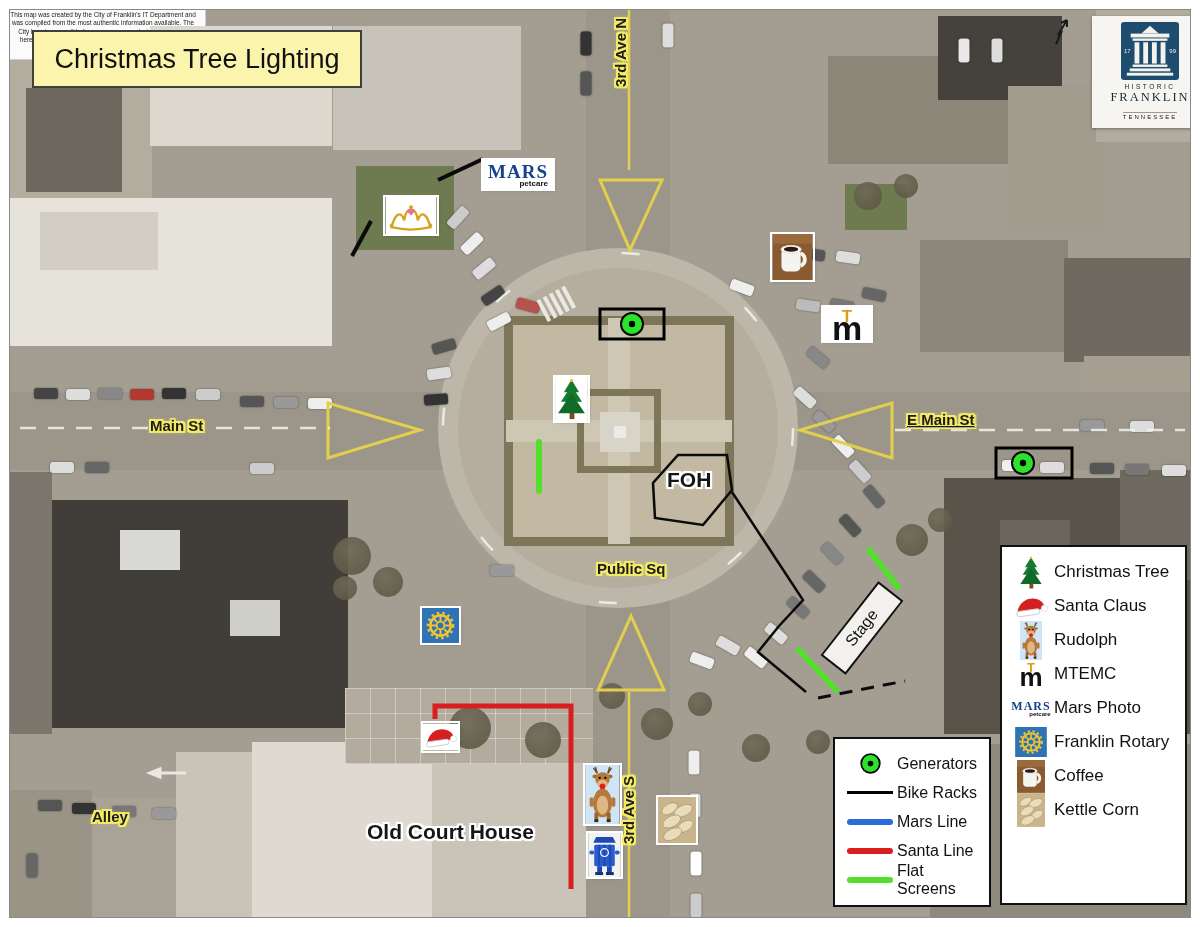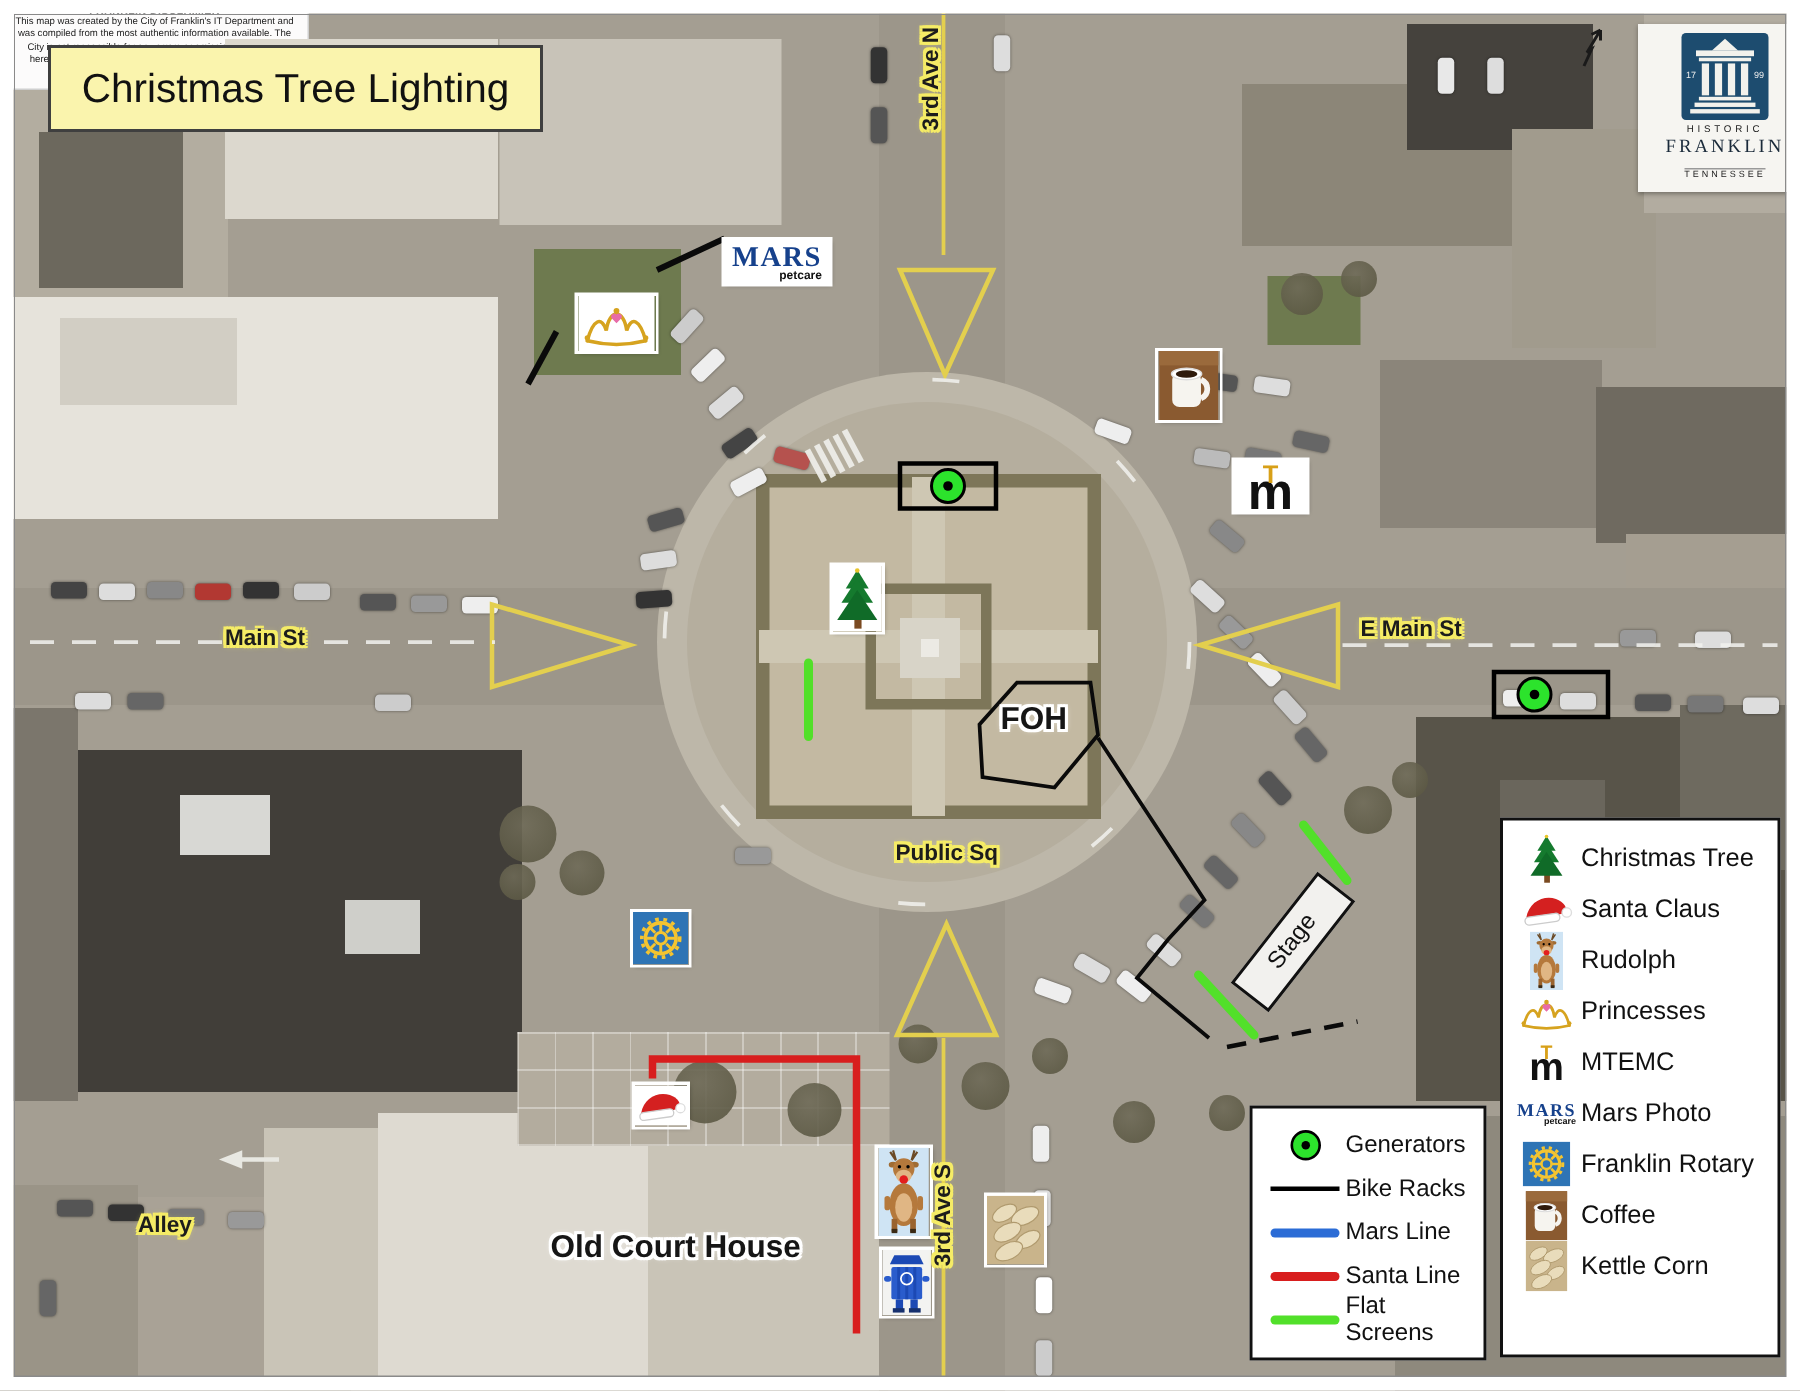--- a/index.html
+++ b/index.html
@@ -405,21 +405,21 @@
         <use href="#sym-corn"></use>
       </svg>
     </div>
 
   <div id="stage-box">
       <span>Stage</span>
     </div>
 
   <div class="ylabel vert" style="left:612px;top:18px;">3rd Ave N</div>
   <div class="ylabel" style="left:150px;top:417px;">Main St</div>
-  <div class="ylabel" style="left:907px;top:411px;">E Main St</div>
+  <div class="ylabel" style="left:907px;top:411px;text-decoration:underline;">E Main St</div>
   <div class="ylabel" style="left:597px;top:560px;">Public Sq</div>
   <div class="ylabel vert" style="left:620px;top:776px;">3rd Ave S</div>
   <div class="ylabel" style="left:92px;top:761px;margin-top:47px;">Alley</div>
   <div class="wlabel" style="left:367px;top:820px;font-weight:600;">Old Court House</div>
   <div class="wlabel" style="left:667px;top:468px;">FOH</div>
 
   <div id="title-box" class="notebox">
       <span>Christmas Tree Lighting</span>
     </div>
   <div id="disclaimer">
@@ -479,28 +479,20 @@
         </span>
       <span class="illabel">Santa Claus</span>
     </div>
     <div class="ilrow">
       <span class="icell">
           <svg width="22" height="39">
             <use href="#sym-rudolph"></use>
           </svg>
         </span>
       <span class="illabel">Rudolph</span>
-    </div>
-    <div class="ilrow">
-      <span class="icell">
-          <svg width="40" height="29">
-            <use href="#sym-tiara"></use>
-          </svg>
-        </span>
-      <span class="illabel">Princesses</span>
     </div>
     <div class="ilrow">
       <span class="icell">
           <span class="mtemc-logo mtemc-sm">
             <span class="mtemc-m">m</span>
             <span class="mtemc-t">T</span>
           </span>
         </span>
       <span class="illabel">MTEMC</span>
     </div>

